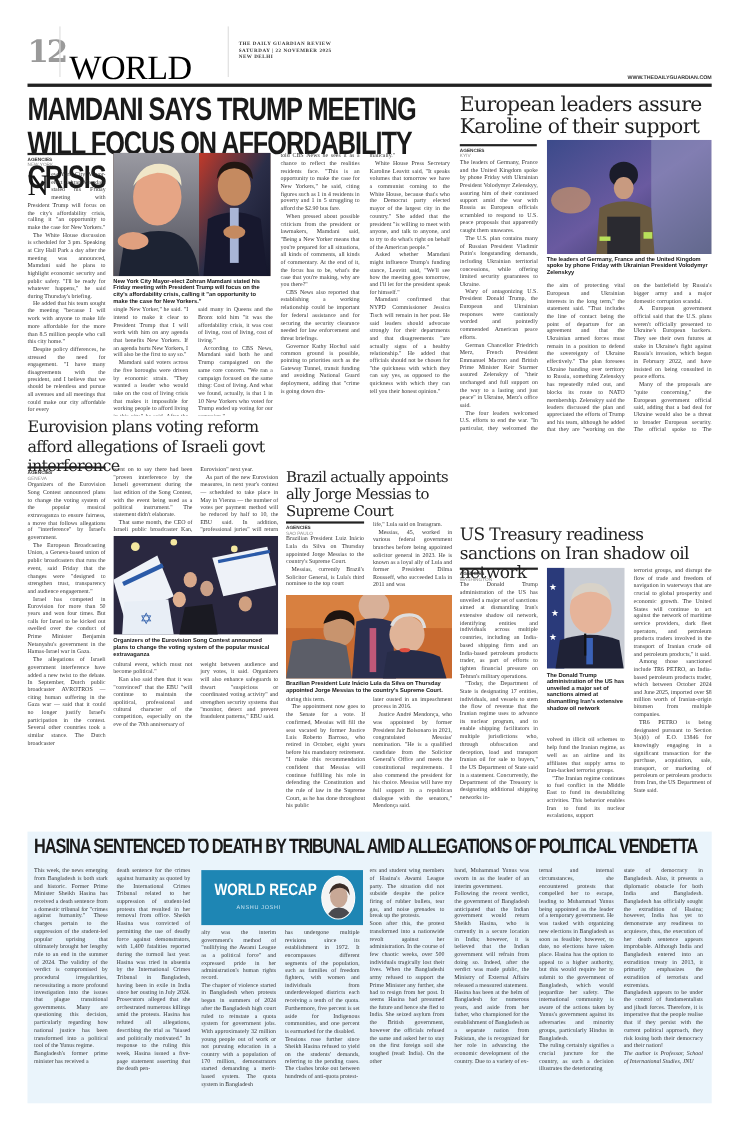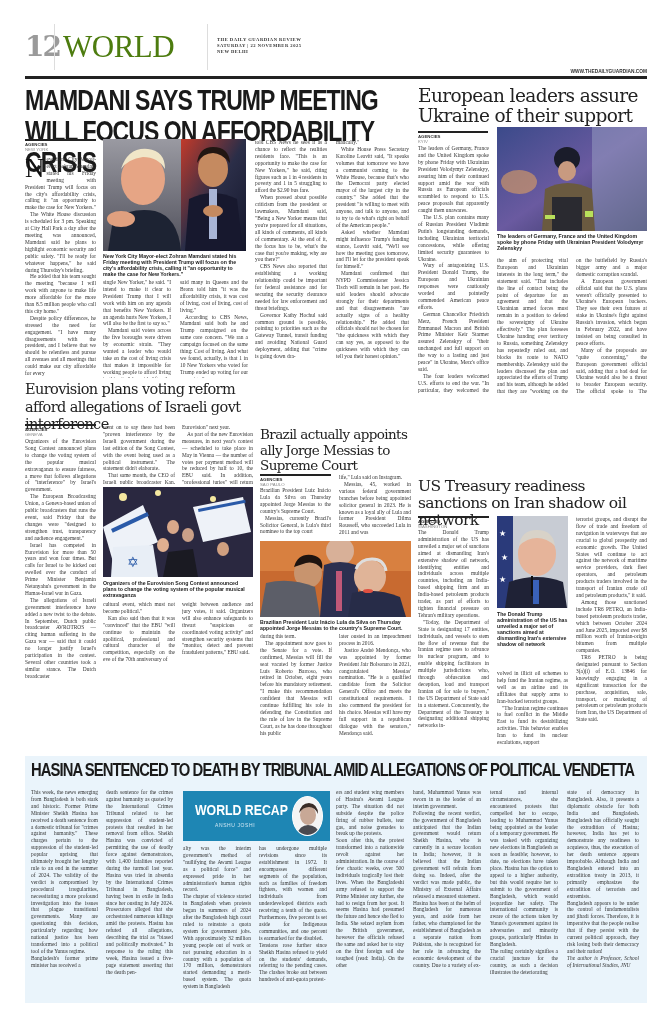--- a/index.html
+++ b/index.html
@@ -16,21 +16,21 @@
 .hl-cond{font-family:"Liberation Sans",sans-serif;font-weight:bold;color:#1a1a1a;letter-spacing:-1.2px;transform-origin:left top}
 .hl-serif{font-family:"DejaVu Serif",serif;color:#222;letter-spacing:-0.6px}
 .dropcap{float:left;font-size:27px;line-height:22px;margin:1px 2px 0 0;font-family:"Liberation Serif",serif;color:#111}
 </style>
 </head>
 <body>
 
 <div class="abs" style="left:25px;top:22px;width:622px;height:56px;">
   <div class="abs" style="left:0;top:8px;font-family:'DejaVu Serif',serif;font-size:28px;font-weight:bold;color:#9a9a9a;letter-spacing:-2px;">12</div>
   <div class="abs" style="left:29px;top:2px;width:1px;height:46px;background:#ddd;"></div>
-  <div class="abs" style="left:38px;top:7px;font-family:'Liberation Serif',serif;font-size:31px;color:#4d7c0f;letter-spacing:-0.5px;">WORLD</div>
+  <div class="abs" style="left:38px;top:22px;font-family:'Liberation Serif',serif;font-size:31px;color:#000000;letter-spacing:-0.5px;">WORLD</div>
   <div class="abs" style="left:182px;top:2px;width:1px;height:46px;background:#ddd;"></div>
   <div class="abs" style="left:192px;top:15px;font-family:'Liberation Serif',serif;font-size:4.6px;font-weight:bold;letter-spacing:0.5px;color:#333;">THE DAILY GUARDIAN REVIEW</div>
   <div class="abs" style="left:192px;top:21px;font-family:'Liberation Serif',serif;font-size:4.6px;font-weight:bold;letter-spacing:0.5px;color:#333;">SATURDAY | 22 NOVEMBER 2025</div>
   <div class="abs" style="left:192px;top:27px;font-family:'Liberation Serif',serif;font-size:4.6px;font-weight:bold;letter-spacing:0.5px;color:#333;">NEW DELHI</div>
   <div class="abs" style="right:0;top:47px;font-family:'Liberation Sans',sans-serif;font-size:4.8px;font-weight:bold;color:#333;">WWW.THEDAILYGUARDIAN.COM</div>
 </div>
 <div class="abs" style="left:25px;top:76px;width:622px;height:3px;background:#222;"></div>
 
 <div class="abs hl-cond" style="left:25px;top:84px;width:400px;font-size:29.5px;line-height:31px;transform:scaleX(0.78);width:510px;">MAMDANI SAYS TRUMP MEETING WILL FOCUS ON AFFORDABILITY CRISIS</div>
 
@@ -88,21 +88,21 @@
   <p>CBS News also reported that establishing a working relationship could be important for federal assistance and for securing the security clearance needed for law enforcement and threat briefings.</p>
   <p>Governor Kathy Hochul said common ground is possible, pointing to priorities such as the Gateway Tunnel, transit funding and avoiding National Guard deployment, adding that "crime is going down dra-</p>
 </div>
 <div class="abs txt" style="left:336px;top:139px;width:73px;height:239px;">
   <p class="noi">matically."</p>
   <p>White House Press Secretary Karoline Leavitt said, "It speaks volumes that tomorrow we have a communist coming to the White House, because that's who the Democrat party elected mayor of the largest city in the country." She added that the president "is willing to meet with anyone, and talk to anyone, and to try to do what's right on behalf of the American people."</p>
   <p>Asked whether Mamdani might influence Trump's funding stance, Leavitt said, "We'll see how the meeting goes tomorrow, and I'll let for the president speak for himself."</p>
   <p>Mamdani confirmed that NYPD Commissioner Jessica Tisch will remain in her post. He said leaders should advocate strongly for their departments and that disagreements "are actually signs of a healthy relationship." He added that officials should not be chosen for "the quickness with which they can say yes, as opposed to the quickness with which they can tell you their honest opinion."</p>
 </div>
 
-<div class="abs hl-serif" style="left:418px;top:86px;width:232px;font-size:18.5px;line-height:20px;">European leaders assure Ukraine of their support</div>
+<div class="abs hl-serif" style="left:418px;top:86px;width:232px;font-size:18.5px;line-height:20px;">European leaders assure Karoline of their support</div>
 <div class="abs" style="left:418px;top:131px;width:70px;">
   <div class="agency"><b>AGENCIES</b><span>KYIV</span></div>
 </div>
 <div class="abs txt" style="left:418px;top:145px;width:71px;height:249px;">
   <p class="noi">The leaders of Germany, France and the United Kingdom spoke by phone Friday with Ukrainian President Volodymyr Zelenskyy, assuring him of their continued support amid the war with Russia as European officials scrambled to respond to U.S. peace proposals that apparently caught them unawares.</p>
   <p>The U.S. plan contains many of Russian President Vladimir Putin's longstanding demands, including Ukrainian territorial concessions, while offering limited security guarantees to Ukraine.</p>
   <p>Wary of antagonizing U.S. President Donald Trump, the European and Ukrainian responses were cautiously worded and pointedly commended American peace efforts.</p>
   <p>German Chancellor Friedrich Merz, French President Emmanuel Macron and British Prime Minister Keir Starmer assured Zelenskyy of "their unchanged and full support on the way to a lasting and just peace" in Ukraine, Merz's office said.</p>
   <p>The four leaders welcomed U.S. efforts to end the war. "In particular, they welcomed the commitment to the sovereignty of Ukraine and the readiness to grant Ukraine solid security guarantees," the statement added. "They agreed to continue pursuing</p>
 </div>

